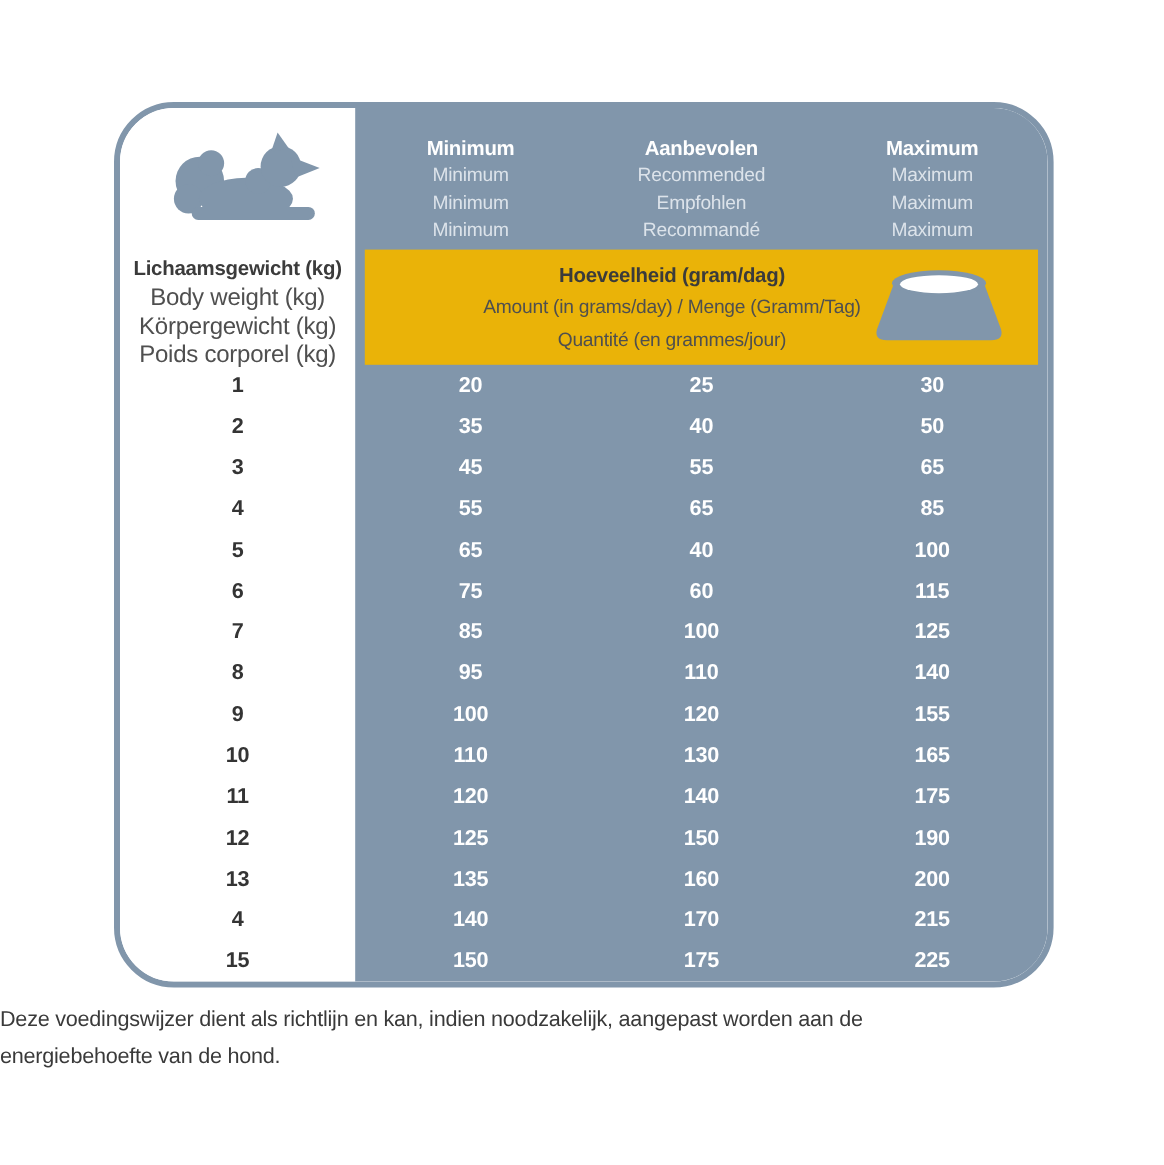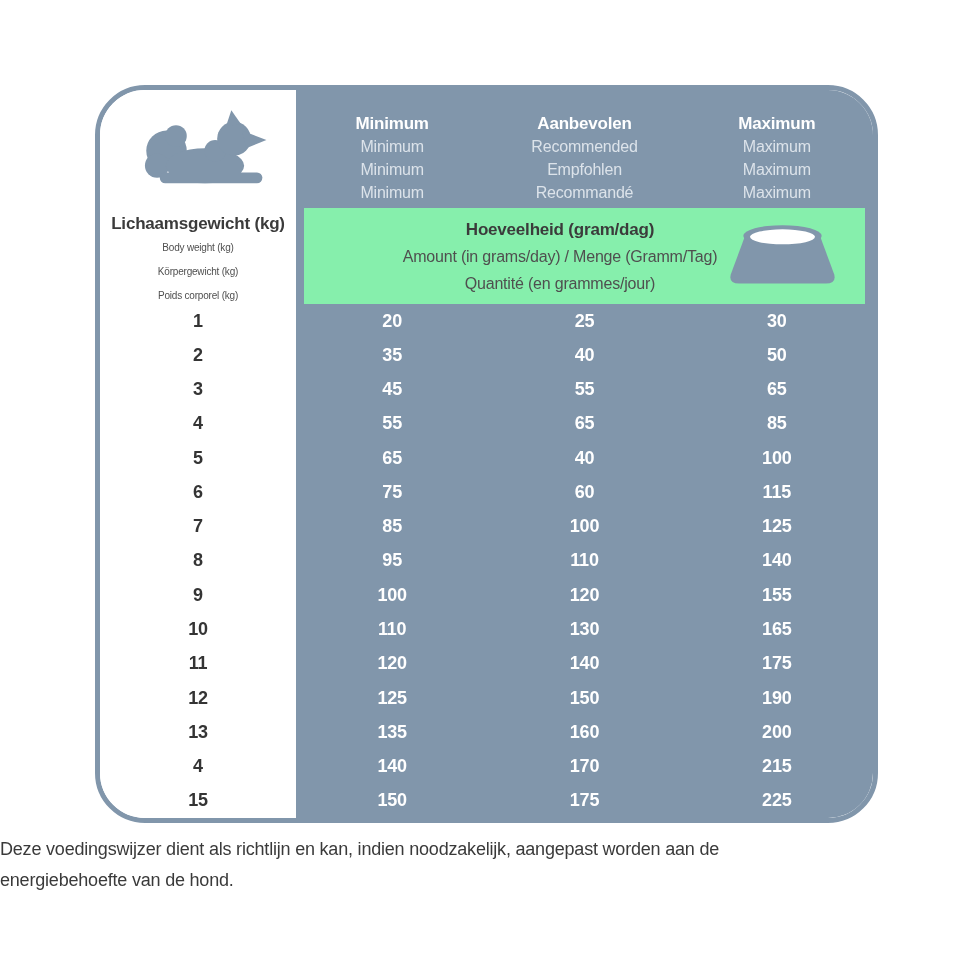--- a/index.html
+++ b/index.html
@@ -10,29 +10,29 @@
   .card{
     position:absolute;left:95px;top:85px;width:773px;height:728px;
     border:5px solid #8196AB;border-radius:50px;overflow:hidden;
     display:flex;background:#ffffff;
   }
   .left-col{width:196px;display:flex;flex-direction:column;background:#ffffff;}
   .right-col{flex:1;display:flex;flex-direction:column;background:#8196AB;}
   .dog-cell{height:118px;display:flex;align-items:center;justify-content:center;padding-left:14px;box-sizing:border-box;}
   .row-header{height:96px;text-align:center;padding-top:4px;box-sizing:border-box;}
   .rh-primary{font-weight:bold;font-size:17px;color:#3B3B3B;line-height:24px;}
-  .rh-sub{font-size:10px;color:#4F4F4F;line-height:24px;}
+  .rh-sub{font-size:20px;color:#4F4F4F;line-height:24px;}
   .weights{flex:1;display:flex;flex-direction:column;}
   .weight-cell{flex:1;display:flex;align-items:center;justify-content:center;font-weight:bold;font-size:18px;color:#343434;}
   .col-headers{height:118px;display:flex;padding-top:22px;box-sizing:border-box;}
   .col-header{flex:1;text-align:center;}
   .ch-primary{color:#ffffff;font-weight:bold;font-size:17px;line-height:23px;}
   .ch-sub{color:#DCE3EA;font-size:16px;line-height:23px;}
   .amount-band{
-    height:96px;margin:0 8px;background:#86efac;position:relative;
+    height:96px;margin:0 8px;background:#eab308;position:relative;
     display:flex;flex-direction:column;justify-content:center;
     text-align:center;padding-right:49px;box-sizing:border-box;
   }
   .band-primary{font-weight:bold;font-size:17px;color:#3B3B3B;line-height:27px;}
   .band-sub{font-size:16px;color:#4F4F4F;line-height:27px;}
   .bowl{position:absolute;right:10px;top:13px;}
   .data-rows{flex:1;display:flex;flex-direction:column;}
   .data-row{flex:1;display:flex;}
   .data-cell{flex:1;display:flex;align-items:center;justify-content:center;color:#ffffff;font-weight:bold;font-size:18px;}
   .footer{

